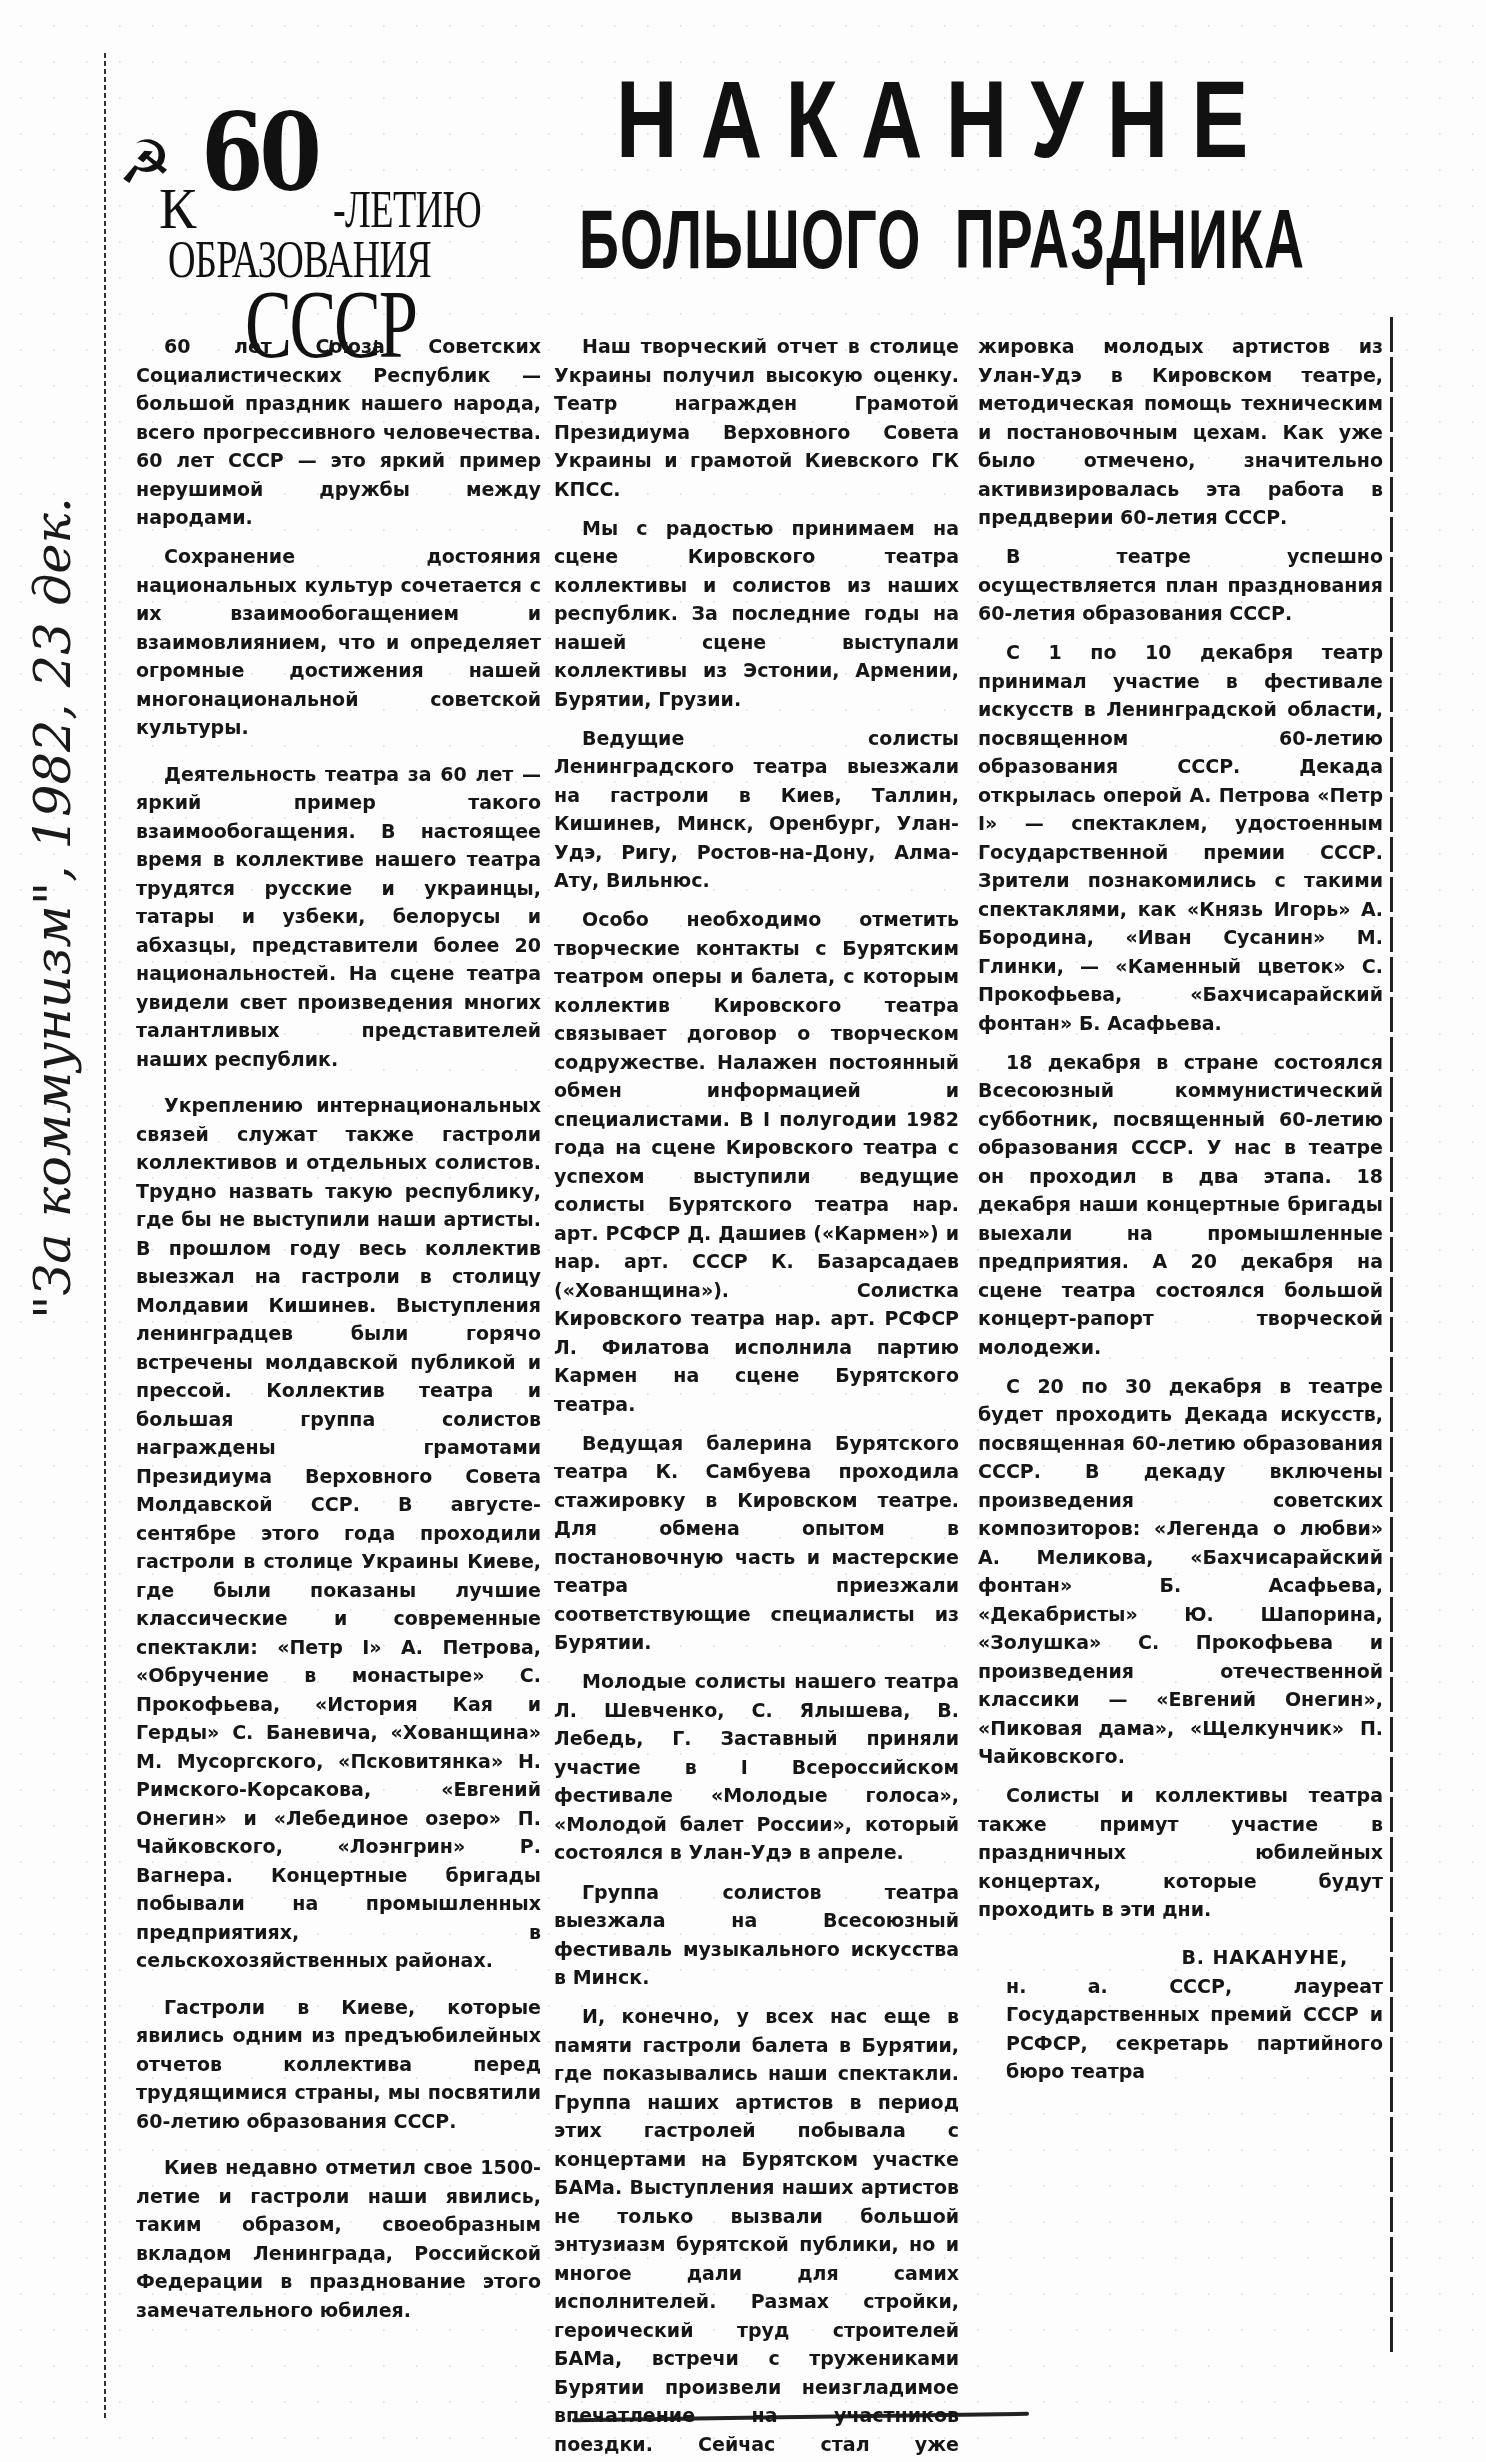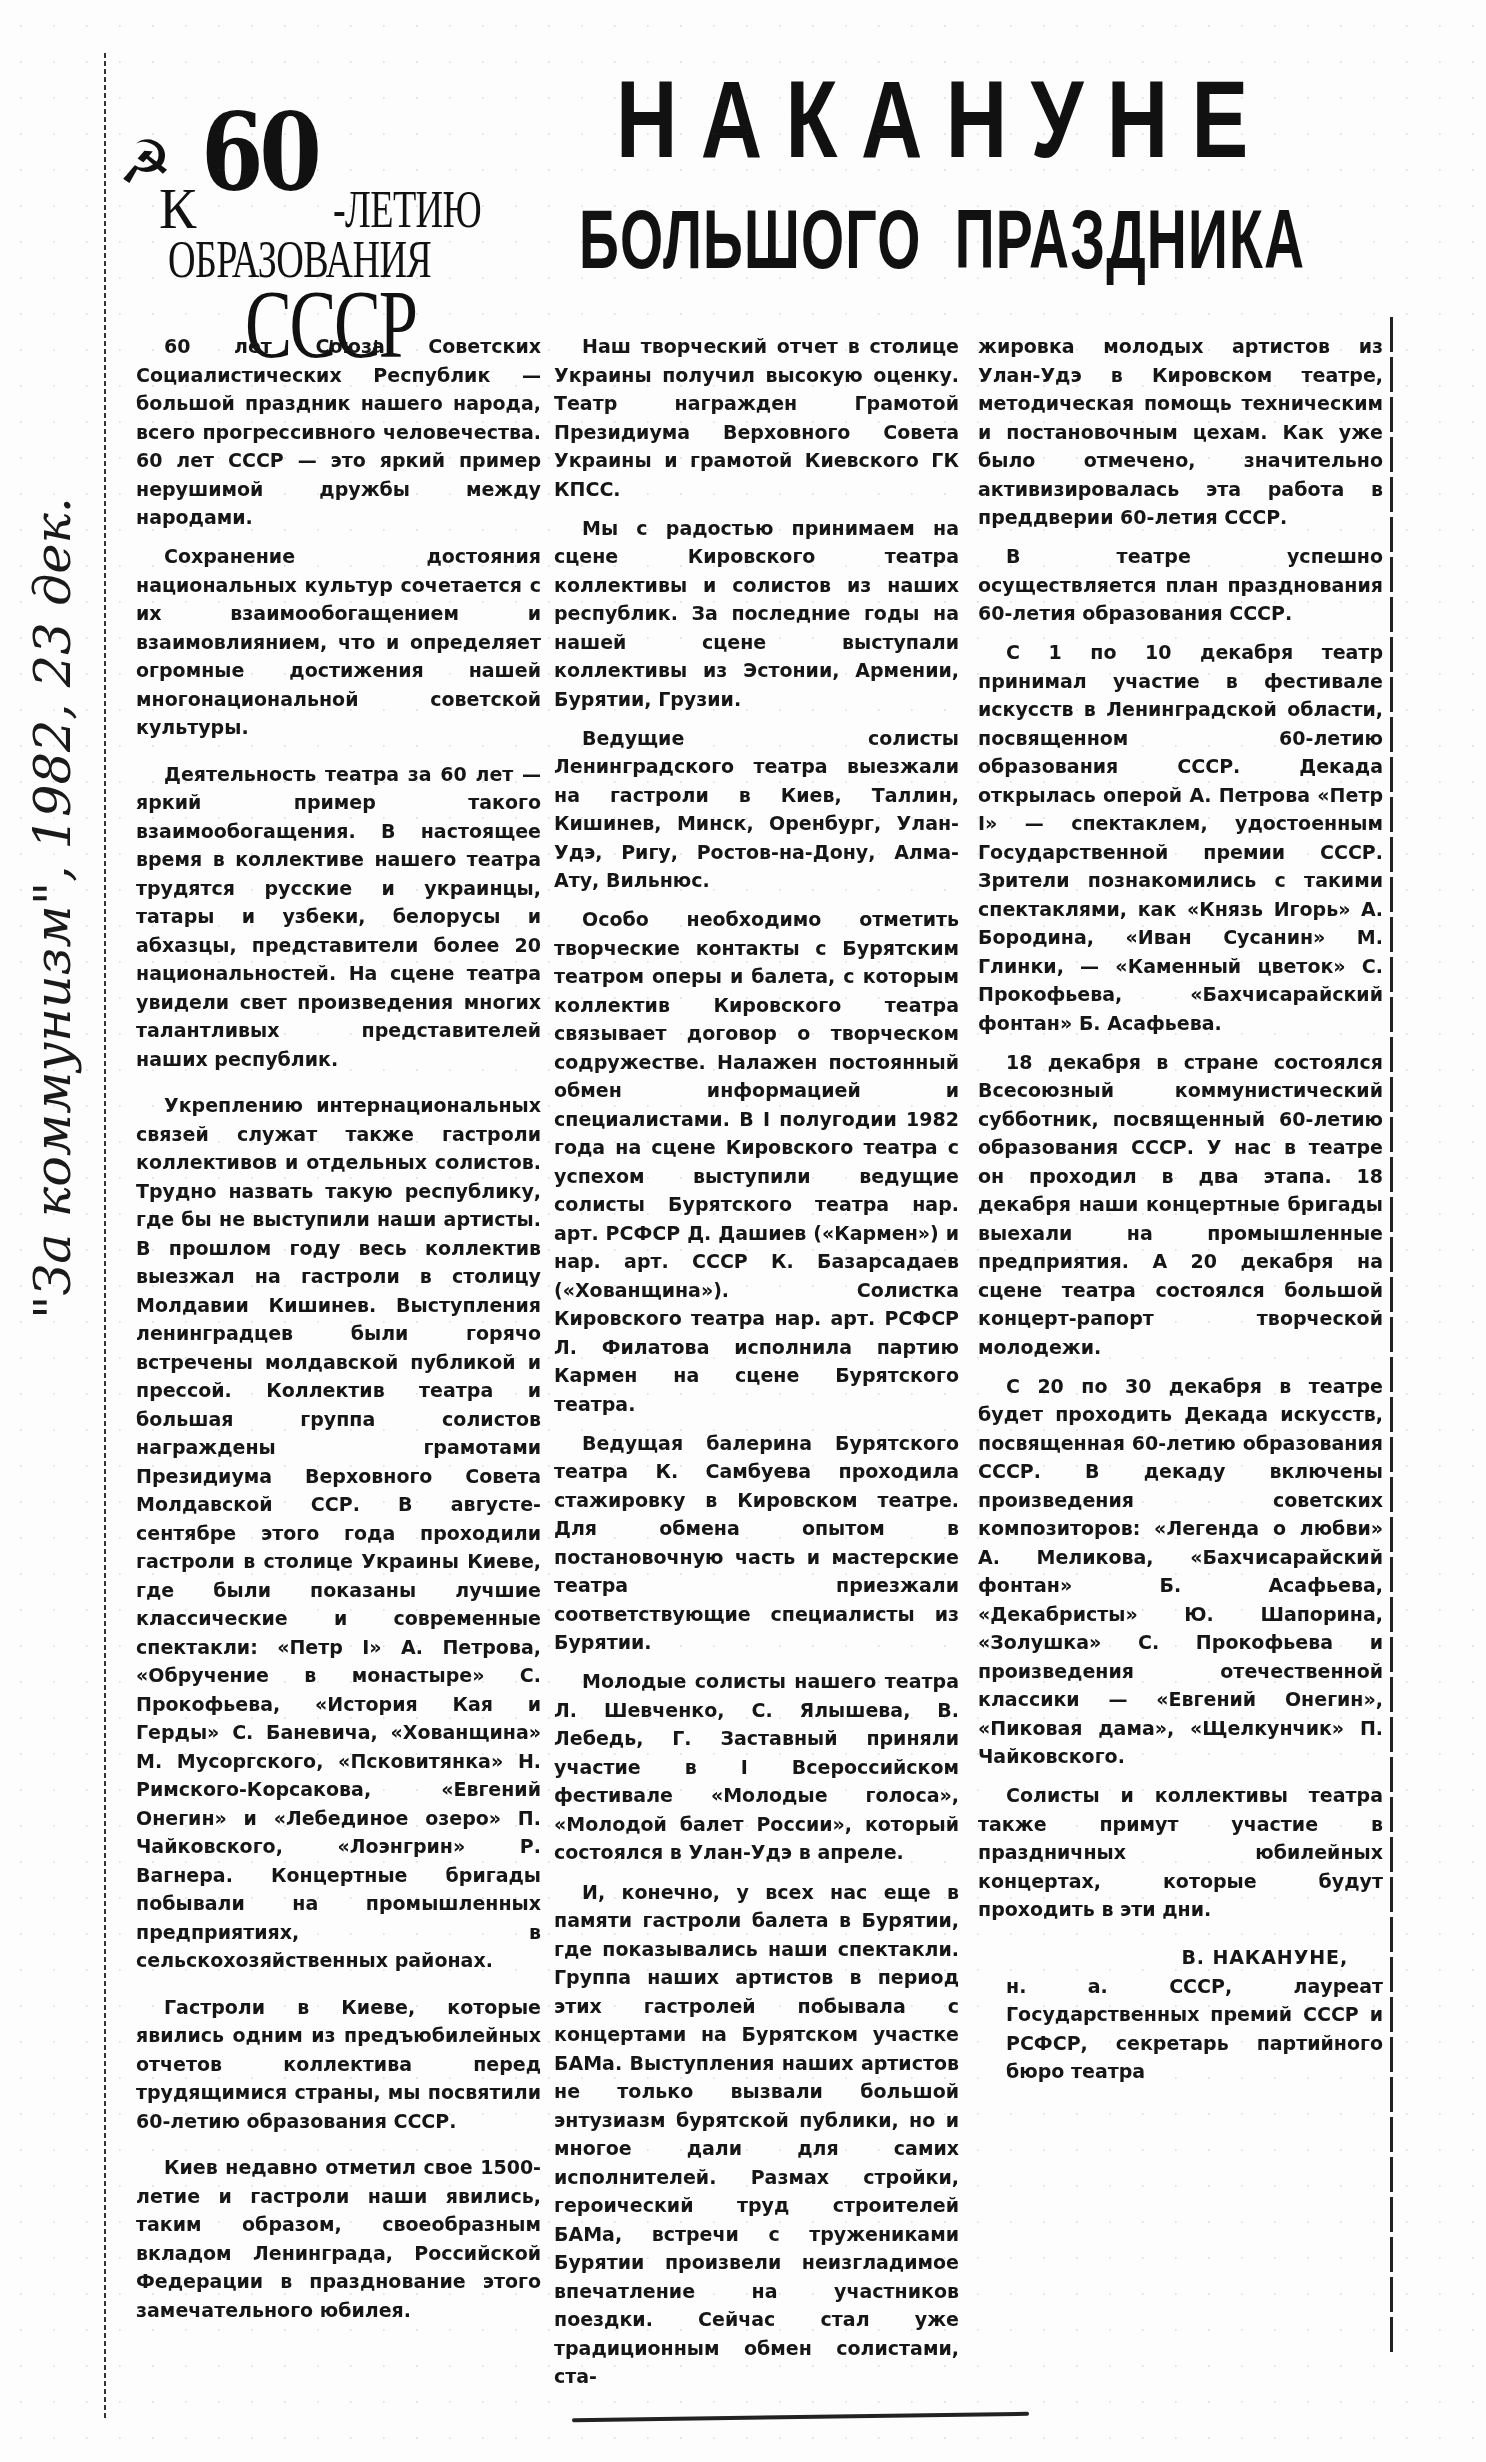--- a/index.html
+++ b/index.html
@@ -128,20 +128,21 @@
   <p class="gap">Киев недавно отметил свое 1500-летие и гастроли наши явились, таким образом, своеобразным вкладом Ленинграда, Российской Федерации в празднование этого замечательного юбилея.</p>
 </div>
 
 <div class="col col2">
   <p>Наш творческий отчет в столице Украины получил высокую оценку. Театр награжден Грамотой Президиума Верховного Совета Украины и грамотой Киевского ГК КПСС.</p>
   <p>Мы с радостью принимаем на сцене Кировского театра коллективы и солистов из наших республик. За последние годы на нашей сцене выступали коллективы из Эстонии, Армении, Бурятии, Грузии.</p>
   <p>Ведущие солисты Ленинградского театра выезжали на гастроли в Киев, Таллин, Кишинев, Минск, Оренбург, Улан-Удэ, Ригу, Ростов-на-Дону, Алма-Ату, Вильнюс.</p>
   <p>Особо необходимо отметить творческие контакты с Бурятским театром оперы и балета, с которым коллектив Кировского театра связывает договор о творческом содружестве. Налажен постоянный обмен информацией и специалистами. В I полугодии 1982 года на сцене Кировского театра с успехом выступили ведущие солисты Бурятского театра нар. арт. РСФСР Д. Дашиев («Кармен») и нар. арт. СССР К. Базарсадаев («Хованщина»). Солистка Кировского театра нар. арт. РСФСР Л. Филатова исполнила партию Кармен на сцене Бурятского театра.</p>
   <p>Ведущая балерина Бурятского театра К. Самбуева проходила стажировку в Кировском театре. Для обмена опытом в постановочную часть и мастерские театра приезжали соответствующие специалисты из Бурятии.</p>
   <p>Молодые солисты нашего театра Л. Шевченко, С. Ялышева, В. Лебедь, Г. Заставный приняли участие в I Всероссийском фестивале «Молодые голоса», «Молодой балет России», который состоялся в Улан-Удэ в апреле.</p>
+  <p>Группа солистов театра выезжала на Всесоюзный фестиваль музыкального искусства в Минск.</p>
   <p>И, конечно, у всех нас еще в памяти гастроли балета в Бурятии, где показывались наши спектакли. Группа наших артистов в период этих гастролей побывала с концертами на Бурятском участке БАМа. Выступления наших артистов не только вызвали большой энтузиазм бурятской публики, но и многое дали для самих исполнителей. Размах стройки, героический труд строителей БАМа, встречи с тружениками Бурятии произвели неизгладимое впечатление на участников поездки. Сейчас стал уже традиционным обмен солистами, ста-</p>
 </div>
 
 <div class="col col3">
   <p style="text-indent:0">жировка молодых артистов из Улан-Удэ в Кировском театре, методическая помощь техническим и постановочным цехам. Как уже было отмечено, значительно активизировалась эта работа в преддверии 60-летия СССР.</p>
   <p>В театре успешно осуществляется план празднования 60-летия образования СССР.</p>
   <p>С 1 по 10 декабря театр принимал участие в фестивале искусств в Ленинградской области, посвященном 60-летию образования СССР. Декада открылась оперой А. Петрова «Петр I» — спектаклем, удостоенным Государственной премии СССР. Зрители познакомились с такими спектаклями, как «Князь Игорь» А. Бородина, «Иван Сусанин» М. Глинки, — «Каменный цветок» С. Прокофьева, «Бахчисарайский фонтан» Б. Асафьева.</p>
   <p>18 декабря в стране состоялся Всесоюзный коммунистический субботник, посвященный 60-летию образования СССР. У нас в театре он проходил в два этапа. 18 декабря наши концертные бригады выехали на промышленные предприятия. А 20 декабря на сцене театра состоялся большой концерт-рапорт творческой молодежи.</p>
   <p>С 20 по 30 декабря в театре будет проходить Декада искусств, посвященная 60-летию образования СССР. В декаду включены произведения советских композиторов: «Легенда о любви» А. Меликова, «Бахчисарайский фонтан» Б. Асафьева, «Декабристы» Ю. Шапорина, «Золушка» С. Прокофьева и произведения отечественной классики — «Евгений Онегин», «Пиковая дама», «Щелкунчик» П. Чайковского.</p>
   <p>Солисты и коллективы театра также примут участие в праздничных юбилейных концертах, которые будут проходить в эти дни.</p>

